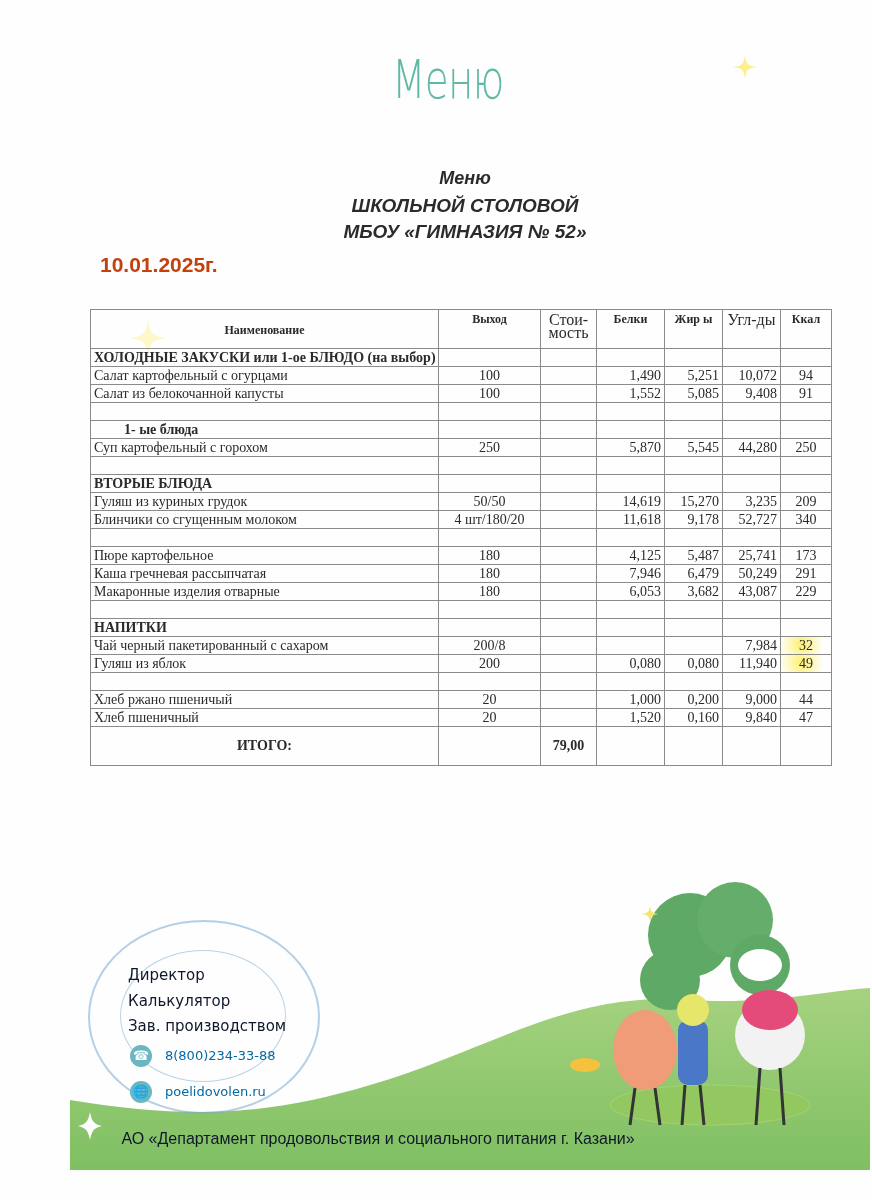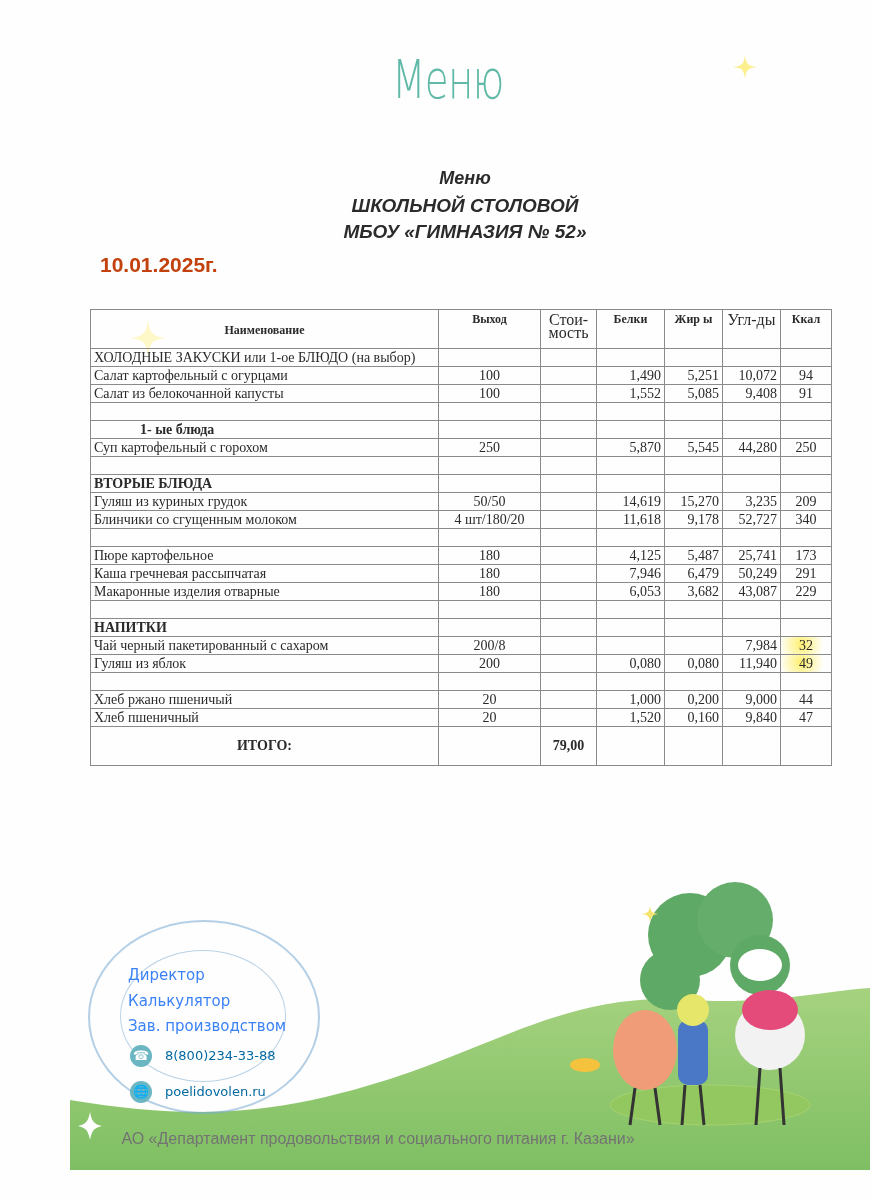--- a/index.html
+++ b/index.html
@@ -36,48 +36,48 @@
   table.menu td, table.menu th {
     border: 1px solid #8a8a8a; padding: 0 3px; height: 17px; line-height: 16px;
     vertical-align: middle; overflow: hidden; white-space: nowrap;
   }
   table.menu th { font-weight: bold; font-size: 12px; vertical-align: top; padding-top: 3px; height: 35px; line-height: 13px; white-space: normal; }
   table.menu th.name { vertical-align: middle; text-align: center; font-size: 12px; }
   table.menu th.small { font-size: 16px; font-weight: normal; margin-left: 12px; }
   td.num { text-align: right; }
   td.c { text-align: center; }
   td.cat { font-weight: bold; }
-  td.cat2 { font-weight: normal; white-space: normal; line-height: 17px; }
+  td.cat2 { font-weight: bold; white-space: normal; line-height: 17px; }
   tr.blank td { height: 17px; }
   tr.total td { height: 38px; }
   td.total-label { text-align: center; vertical-align: bottom; font-weight: bold; padding-bottom: 3px; }
   td.total-cost { font-weight: bold; text-align: center; vertical-align: top; padding-top: 4px; }
   .hl { background: radial-gradient(circle at 40% 40%, rgba(255,235,60,.75), rgba(255,240,120,0) 70%); }
 
   .banner { position: absolute; left: 70px; top: 860px; width: 800px; height: 320px; }
   .stamp {
     position: absolute; left: 88px; top: 920px; width: 228px; height: 190px;
     border: 2px solid rgba(120,170,210,.55); border-radius: 50%;
   }
   .stamp::after {
     content: ""; position: absolute; left: 30px; top: 28px; width: 164px; height: 130px;
     border: 1.5px solid rgba(120,170,210,.5); border-radius: 50%;
   }
   .contact {
     position: absolute; left: 128px; font-family: "DejaVu Sans", sans-serif;
-    font-size: 15px; color: #3b82f6;
+    font-size: 15px; color: #0f172a;
   }
   .contact-sm { font-size: 13px; color: #0369a1; }
   .ico {
     position: absolute; left: 130px; width: 22px; height: 22px; border-radius: 50%;
     background: #6bb6c2; color: #fff; font-size: 13px; text-align: center; line-height: 22px;
   }
   .footer-text {
     position: absolute; left: 0; width: 756px; top: 1130px; text-align: center;
-    font-family: "Liberation Sans", sans-serif; font-size: 16px; color: #737373;
+    font-family: "Liberation Sans", sans-serif; font-size: 16px; color: #0f172a;
   }
 </style>
 </head>
 <body>
 
 <div class="hand-title">Меню</div>
 
 <svg class="star" style="left:732px;top:54px" width="26" height="26" viewBox="0 0 26 26">
   <path d="M13 1 C14 10 16 12 25 13 C16 14 14 16 13 25 C12 16 10 14 1 13 C10 12 12 10 13 1Z" fill="#fbef8e"></path>
 </svg>
@@ -142,21 +142,21 @@
       <tr class="blank">
         <td></td>
         <td></td>
         <td></td>
         <td></td>
         <td></td>
         <td></td>
         <td></td>
       </tr>
       <tr>
-        <td class="cat" style="padding-left: 49px; margin-top: 40px;">1-    ые блюда</td>
+        <td class="cat" style="padding-left: 33px; margin-top: 40px;">1-    ые блюда</td>
         <td></td>
         <td></td>
         <td></td>
         <td></td>
         <td></td>
         <td></td>
       </tr>
       <tr>
         <td>Суп картофельный с горохом</td>
         <td class="c">250</td>

